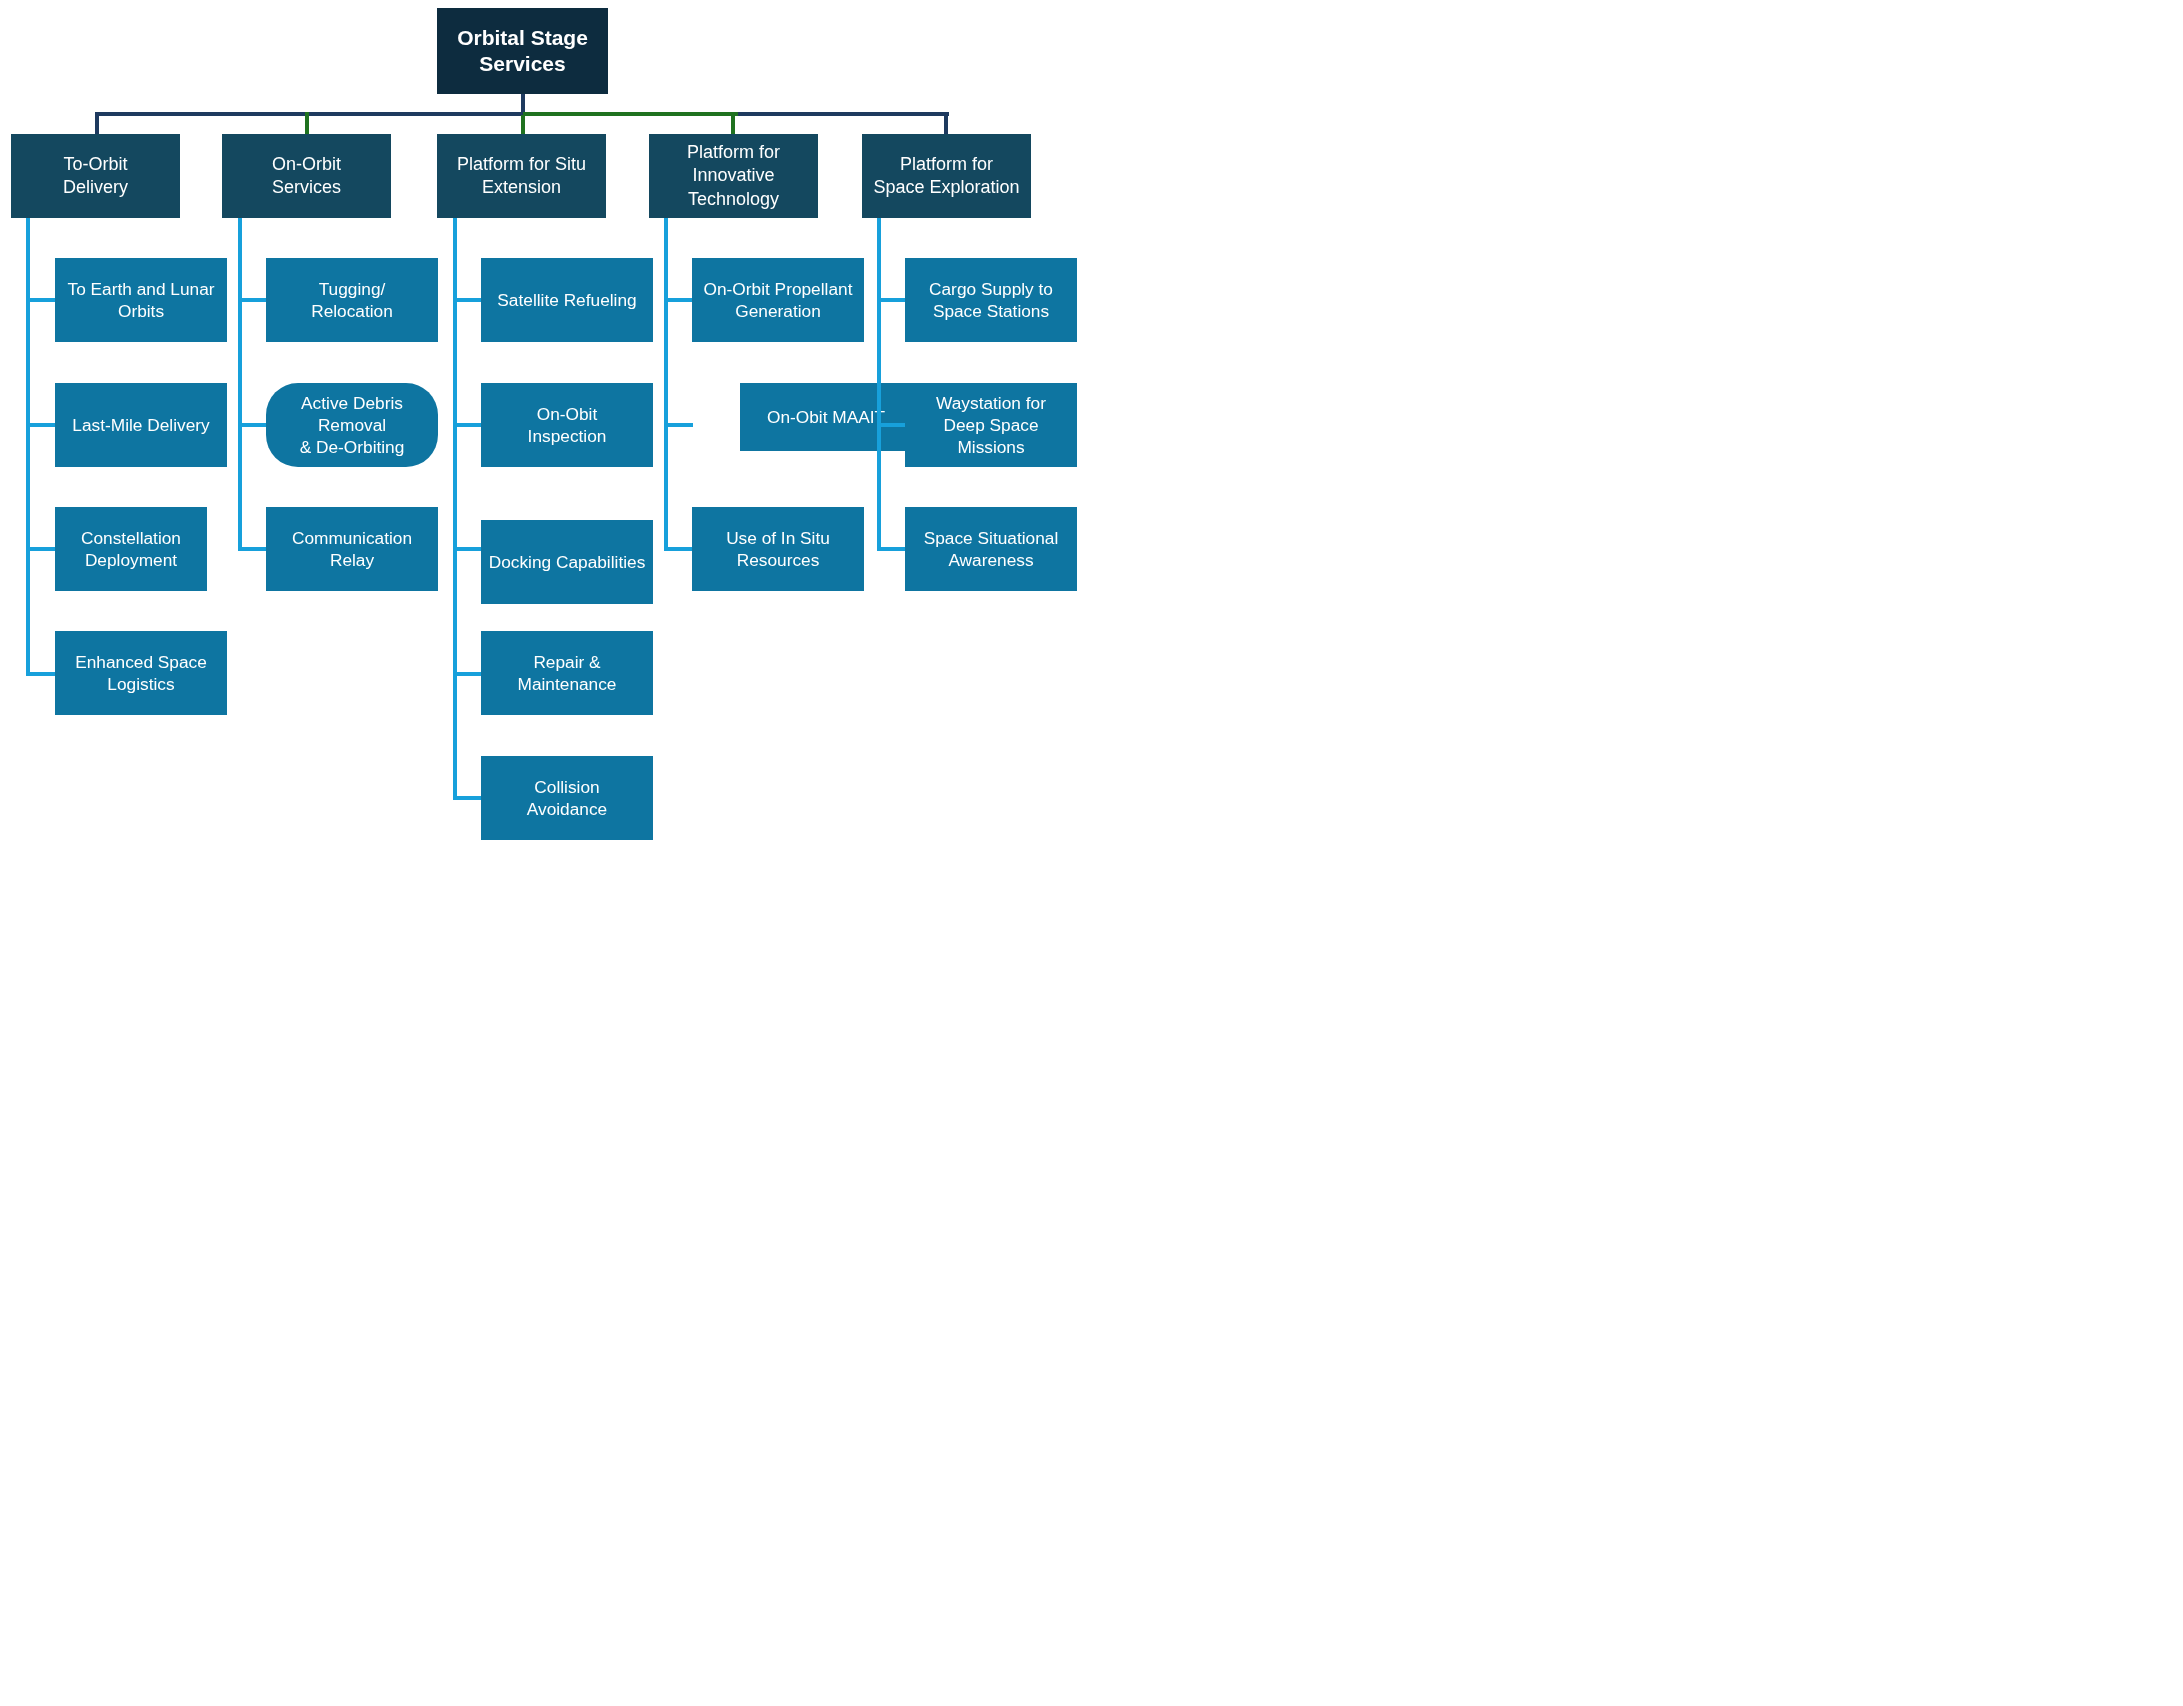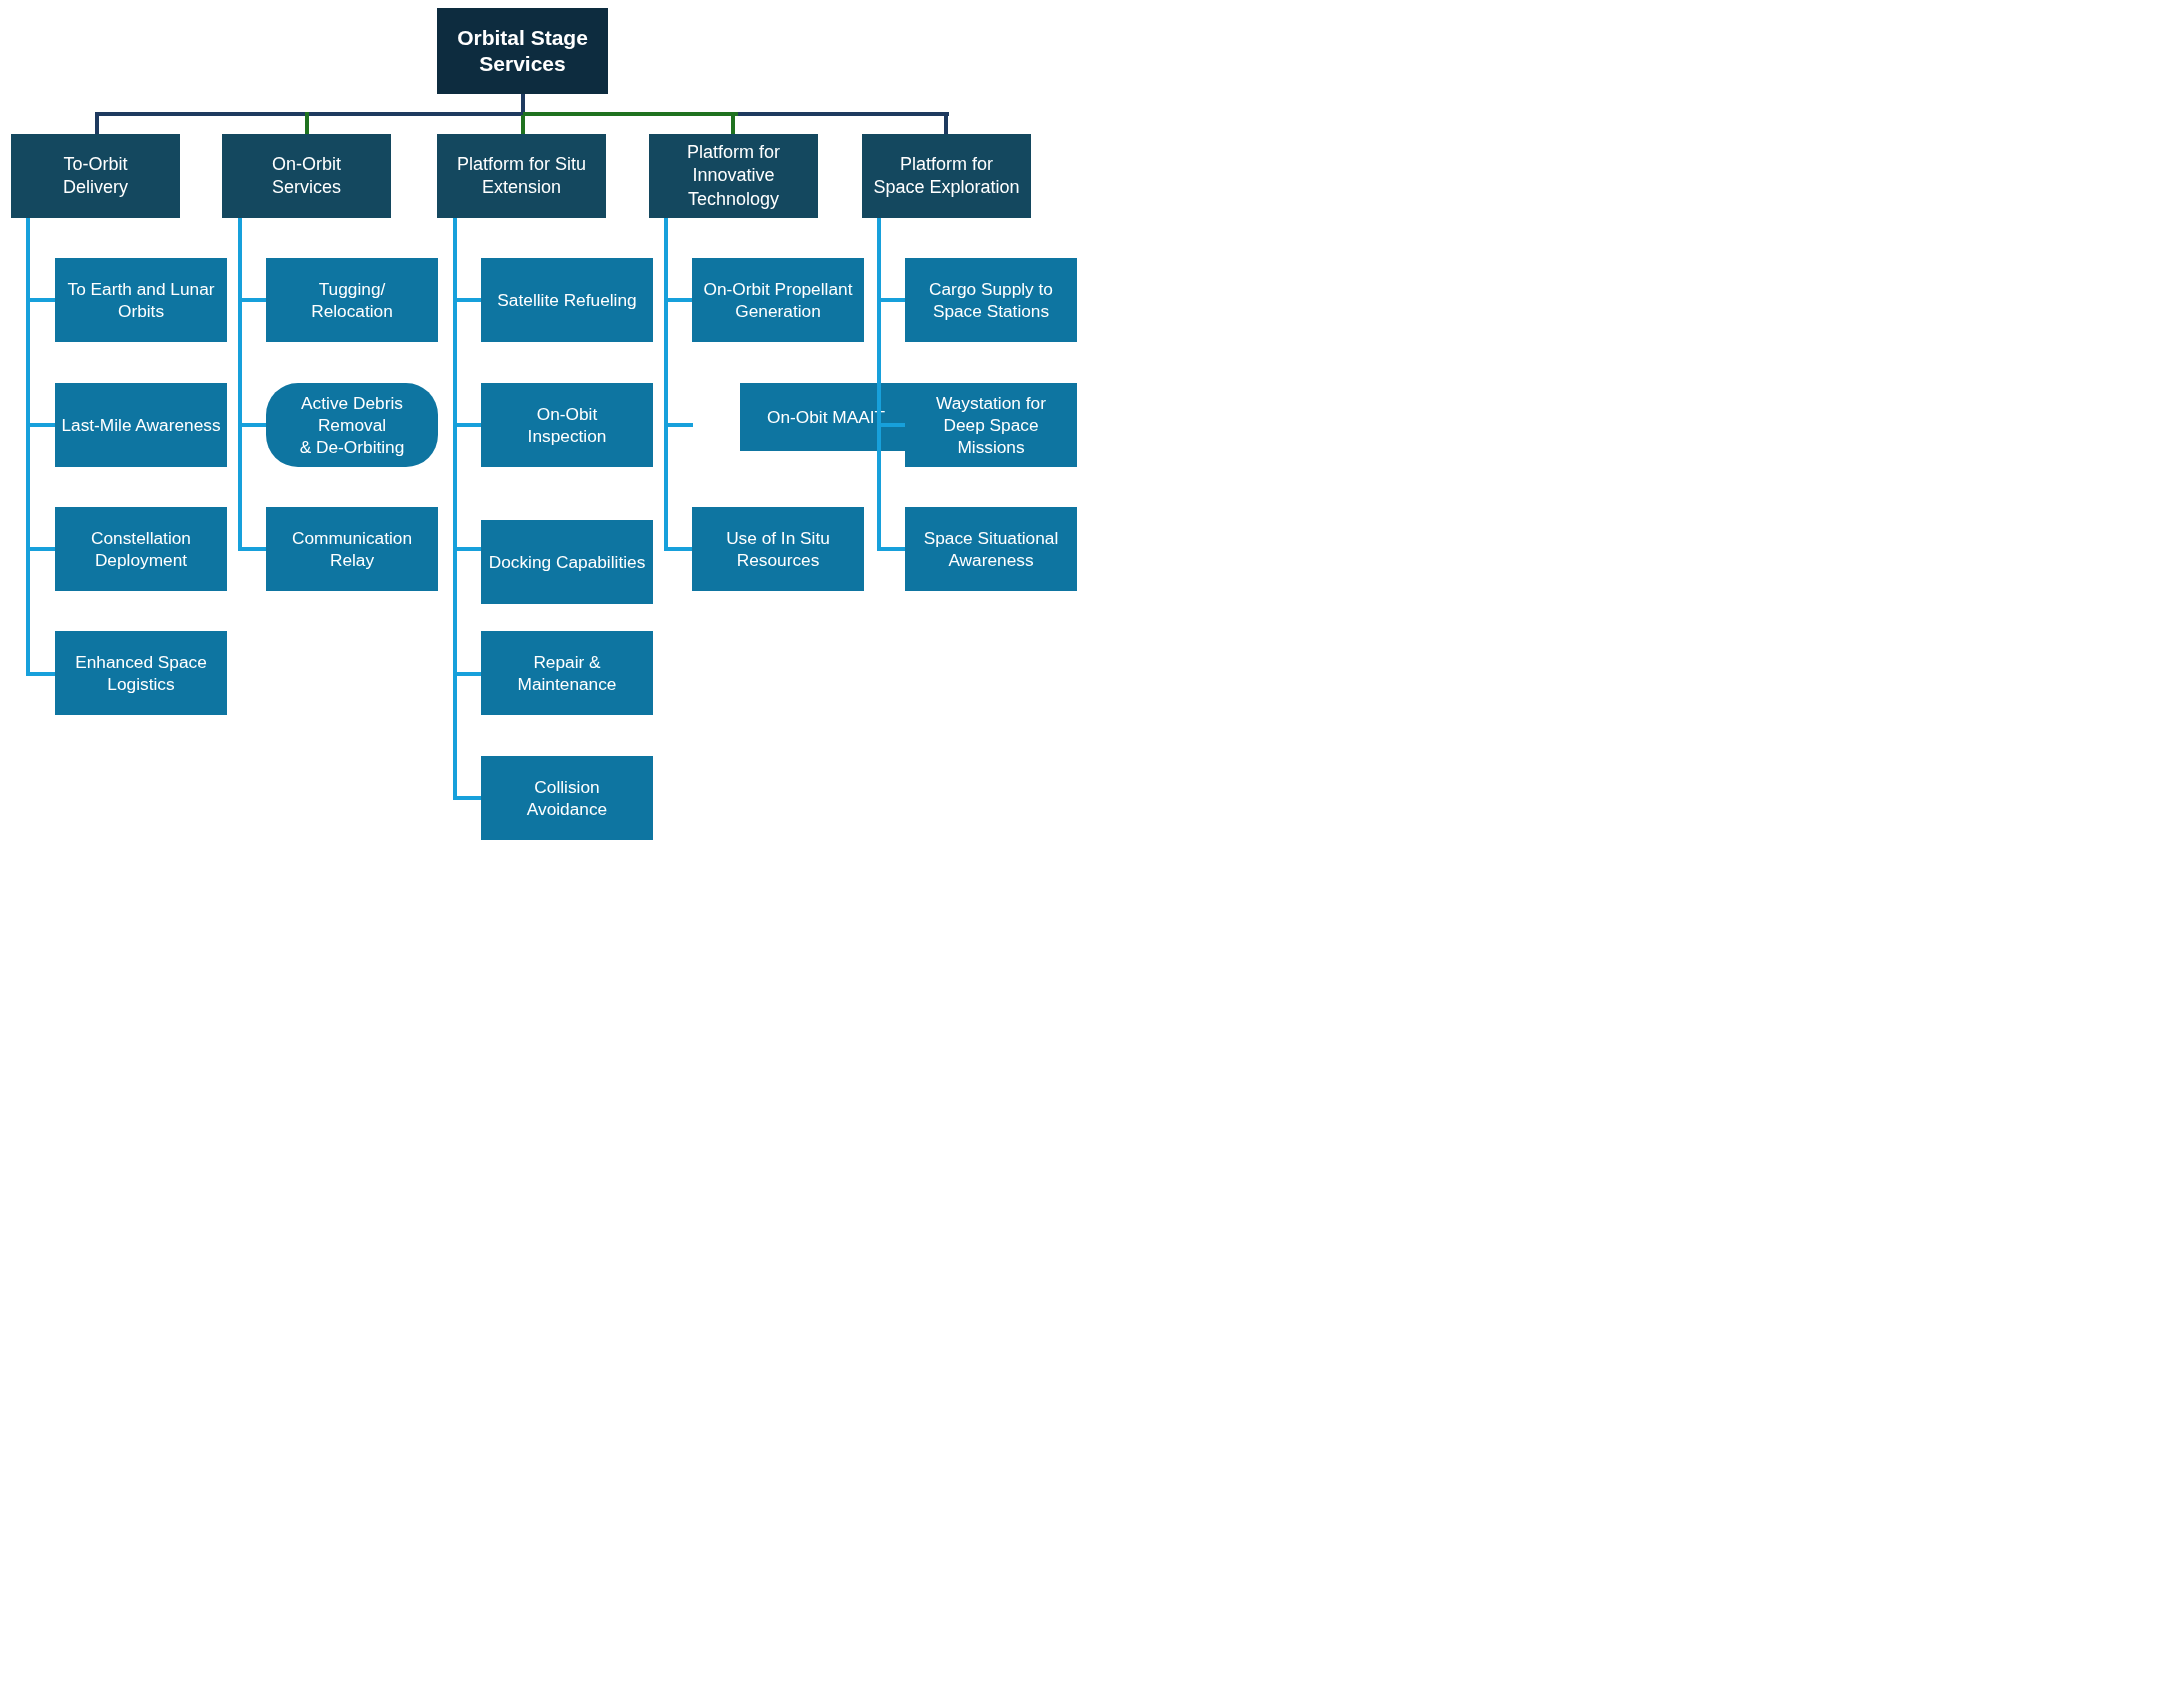--- a/index.html
+++ b/index.html
@@ -77,23 +77,23 @@
   <div class="seg blue" style="left:26px; top:218px; width:4.1px; height:457px;"></div>
   <div class="seg blue" style="left:26px; top:298px; width:29px; height:4.1px;"></div>
   <div class="seg blue" style="left:26px; top:423px; width:29px; height:4.1px;"></div>
   <div class="seg blue" style="left:26px; top:547px; width:29px; height:4.1px;"></div>
   <div class="seg blue" style="left:26px; top:672px; width:29px; height:4.1px;"></div>
   <div class="box child" style="left:55px; top:258px; width:172px; height:84px;">
     <span class="lbl">To Earth and Lunar
 Orbits</span>
   </div>
   <div class="box child" style="left:55px; top:383px; width:172px; height:84px;">
-    <span class="lbl">Last-Mile Awareness</span>
+    <span class="lbl">Last-Mile Delivery</span>
   </div>
-  <div class="box child" style="left:55px; top:507px; width:172px; height:84px;">
+  <div class="box child" style="left:55px; top:507px; width:152px; height:84px;">
     <span class="lbl">Constellation
 Deployment</span>
   </div>
   <div class="box child" style="left:55px; top:631px; width:172px; height:84px;">
     <span class="lbl">Enhanced Space
 Logistics</span>
   </div>
 
   <div class="box parent" style="left:222px; top:134px; width:169px; height:84px;">
     <span class="lbl">On-Orbit

